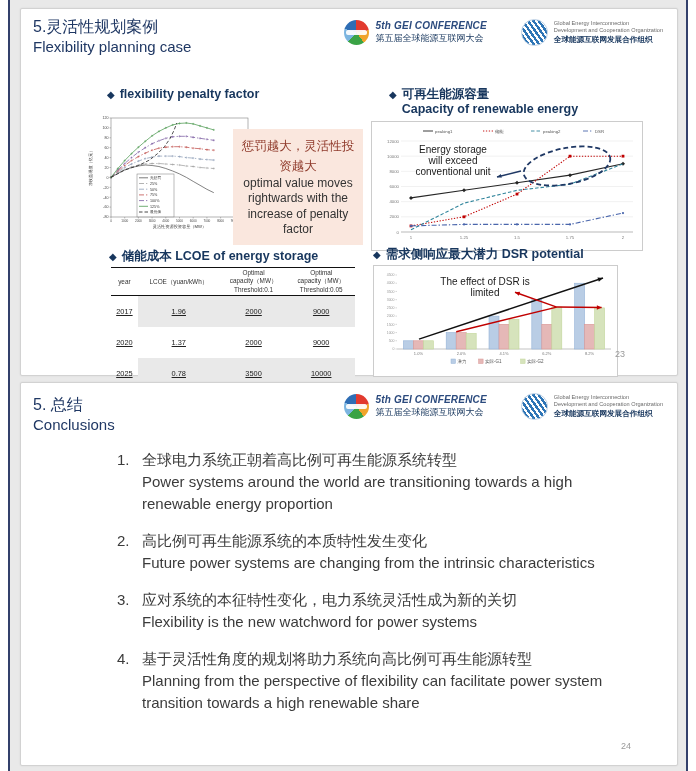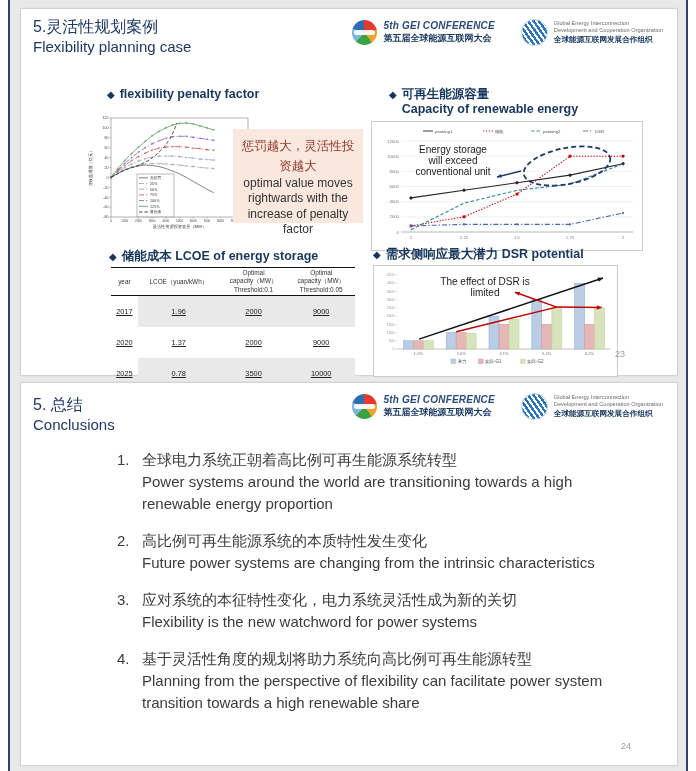--- a/index.html
+++ b/index.html
@@ -10,41 +10,41 @@
   .canvas{position:absolute;left:10px;top:0;width:676px;height:771px;background:#e9e9e9;}
   .slide{position:absolute;background:#fff;border:1px solid #d2d2d2;border-radius:2px;
     box-shadow:0 0 2px rgba(0,0,0,.08);}
   .slide1{left:10px;top:8px;width:656px;height:366px;}
   .slide2{left:10px;top:382px;width:656px;height:382px;}
 
   .slide-title{position:absolute;left:12px;top:8px;color:#203864;font-weight:normal;}
   .slide-title .t1{font-size:16px;line-height:20px;}
   .slide-title .t2{font-size:15px;line-height:19px;}
 
-  .logos-row{position:absolute;top:10px;right:14px;display:flex;gap:26px;align-items:center;}
+  .logos-row{position:absolute;top:10px;right:14px;display:flex;gap:34px;align-items:center;}
   .logo{display:flex;align-items:center;gap:6px;}
   .gei-circle{width:25px;height:25px;border-radius:50%;position:relative;flex-shrink:0;
     background:conic-gradient(#e23a2e 0 22%,#f0a32a 22% 40%,#3aa345 40% 62%,#7cb5e0 62% 80%,#2e6db4 80% 100%);}
   .gei-circle::after{content:"";position:absolute;left:2px;right:2px;top:10px;height:5px;background:#fff;opacity:.92;border-radius:2px;}
   .gei-text .l1{font-size:10px;font-weight:bold;font-style:italic;color:#2b4a7d;letter-spacing:.2px;}
-  .gei-text .l2{font-size:9px;font-weight:bold;color:#17365d;margin-top:1px;}
+  .gei-text .l2{font-size:9px;font-weight:normal;color:#17365d;margin-top:1px;}
   .geidco-circle{width:25px;height:25px;border-radius:50%;flex-shrink:0;
     background:repeating-linear-gradient(55deg,#2e75b6 0 2.4px,#ffffff 2.4px 4.4px);
     border:1px solid #bcd0e4;}
   .geidco-text .g1,.geidco-text .g2{font-size:5.6px;color:#6a6a6a;line-height:6.6px;}
   .geidco-text .g3{font-size:7.6px;font-weight:bold;color:#17365d;margin-top:1.5px;}
 
   .subtitle{position:absolute;left:56px;top:52px;font-size:15px;font-weight:bold;color:#141414;}
 
   .qhead{position:absolute;display:flex;gap:5px;color:#17365d;font-weight:bold;}
   .qhead .diamond{font-size:10px;line-height:15px;}
   .qhead .lines{font-size:12.5px;line-height:15px;}
 
   .chart-svg{position:absolute;}
-  .callout{position:absolute;left:212px;top:120px;width:130px;height:94px;background:#fae7de;
+  .callout{position:absolute;left:212px;top:120px;width:130px;height:116px;background:#fae7de;
     text-align:center;padding:6px 3px;box-sizing:border-box;line-height:1.28;}
   .callout .c-zh{font-size:12.5px;color:#8f3a2b;}
   .callout .c-en{font-size:12px;color:#333;}
 
   .lcoe-wrap{position:absolute;left:90px;top:258px;width:244px;}
   .lcoe-wrap table{width:100%;border-collapse:collapse;}
   .lcoe-wrap th{font-weight:normal;font-size:6.4px;color:#333;padding:1px 2px;text-align:center;line-height:7.5px;}
   .lcoe-wrap td{font-size:7.4px;color:#222;text-align:center;padding:11px 2px;text-decoration:underline;}
   .lcoe-wrap thead{border-top:1.6px solid #111;border-bottom:1.4px solid #111;}
   .lcoe-wrap table{border-bottom:1.6px solid #111;}

